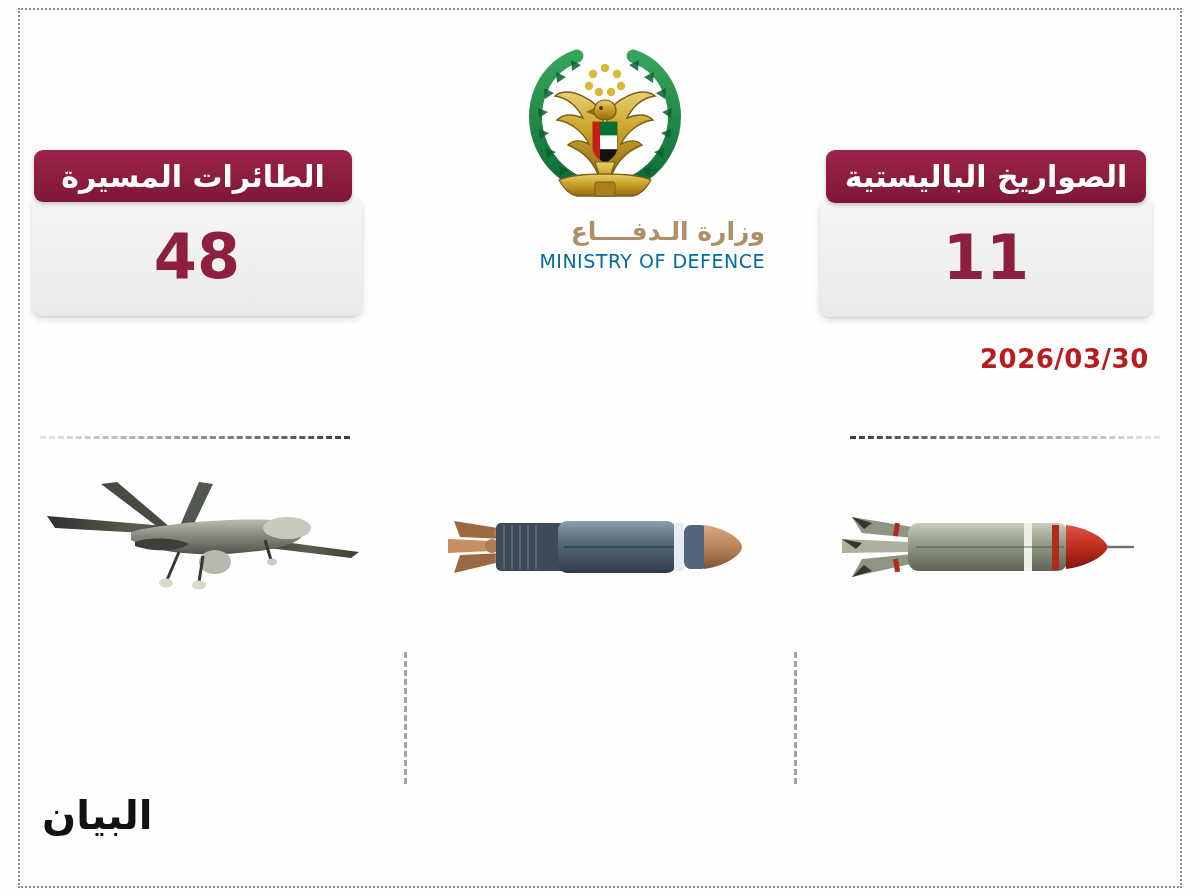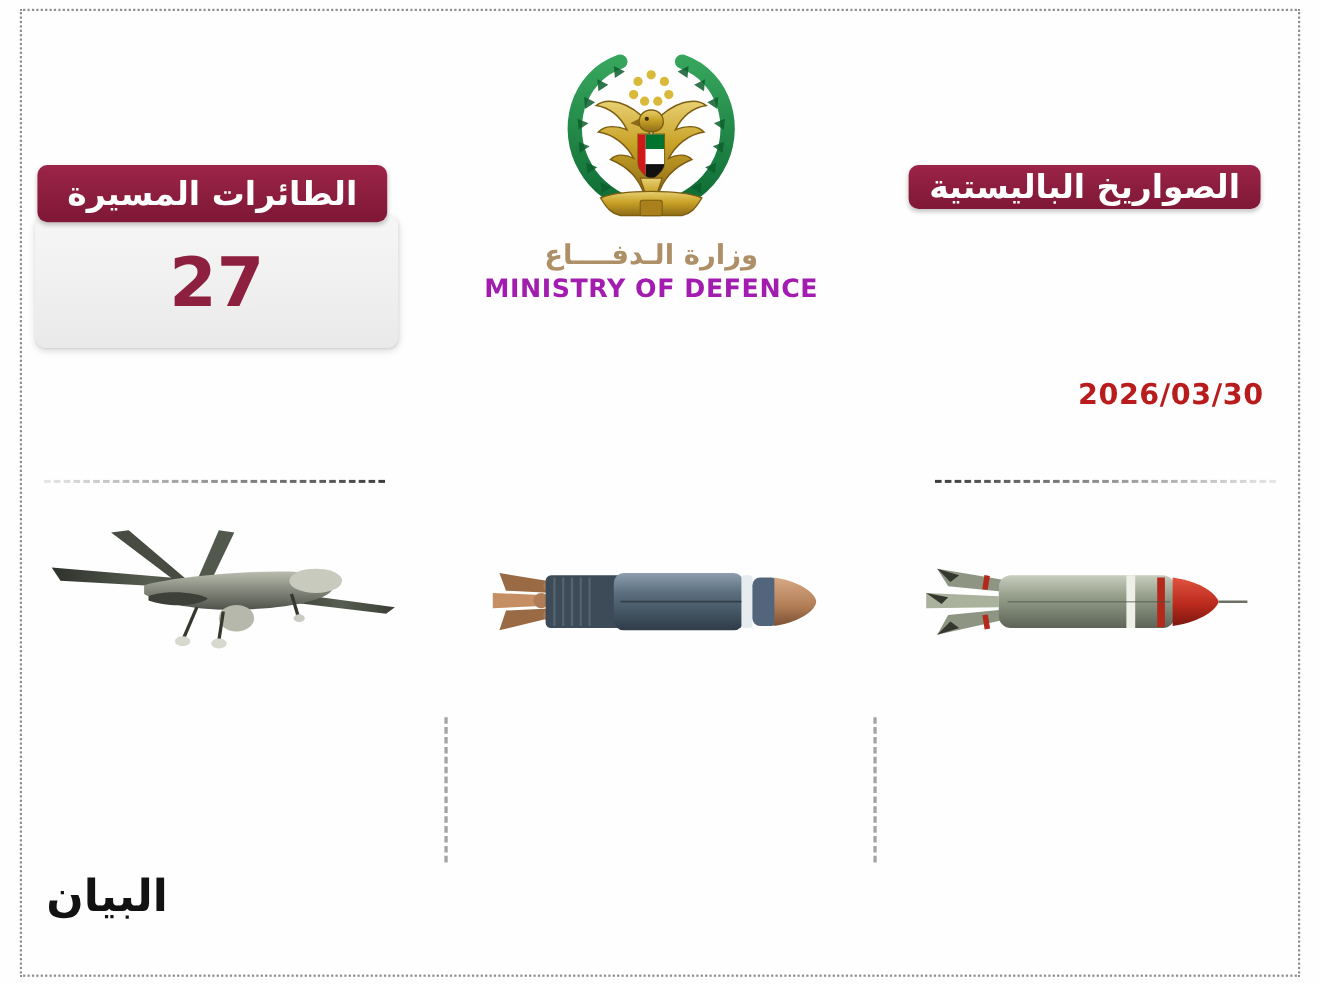--- a/index.html
+++ b/index.html
@@ -46,43 +46,43 @@
     position:relative;z-index:1;
   }
 
   
   #card-top-left{left:32px;top:150px;width:330px;}
   #card-top-left .card-head{height:52px;font-size:30px;width:318px;margin-right:10px;}
   #card-top-left .card-body{height:120px;margin-top:-6px;width:330px;font-size:62px;}
 
   
   #card-top-right{left:820px;top:150px;width:332px;}
-  #card-top-right .card-head{height:40px;font-size:30px;width:320px;margin-right:6px;}
+  #card-top-right .card-head{height:53px;font-size:30px;width:320px;margin-right:6px;}
   #card-top-right .card-body{height:120px;margin-top:-6px;width:332px;font-size:62px;}
 
   .date-label{
     position:absolute;left:980px;top:344px;
     font-size:26px;font-weight:bold;color:#b91c1c;
     letter-spacing:.5px;direction:ltr;
   }
 
   
   .emblem-wrap{
-    position:absolute;left:432px;top:40px;width:320px;height:265px;
-    text-align:center;
+    position:absolute;left:445px;top:40px;width:320px;height:265px;
+    text-align:right;
   }
   .emblem-svg{display:block;margin:0 auto;}
   .mod-ar{
     margin-top:2px;
     font-size:25px;color:#ae9068;font-weight:bold;
     letter-spacing:1px;
   }
   .mod-en{
     margin-top:4px;
-    font-size:23px;color:#a21caf;font-weight:bold;
+    font-size:19px;color:#0369a1;font-weight:normal;
     letter-spacing:.5px;direction:ltr;
   }
 
   
   .mid-line{
     position:absolute;top:436px;height:0;border-top:3px dashed #3c3c3c;
   }
   #mid-line-left{left:40px;width:310px;
     -webkit-mask-image:linear-gradient(to right,rgba(0,0,0,.12),rgba(0,0,0,1));
     mask-image:linear-gradient(to right,rgba(0,0,0,.12),rgba(0,0,0,1));}
@@ -126,25 +126,26 @@
 </style>
 </head>
 <body>
 
 <div id="root">
 
   <div class="page-frame"></div>
 
   <div class="stat-card" id="card-top-left">
     <div class="card-head">الطائرات المسيرة</div>
-    <div class="card-body">27</div>
+    <div class="card-body">48</div>
   </div>
 
   <div class="stat-card" id="card-top-right">
     <div class="card-head">الصواريخ الباليستية</div>
+    <div class="card-body">11</div>
   </div>
 
   <div class="date-label">2026/03/30</div>
 
   <div class="emblem-wrap">
     <span>
       <svg class="emblem-svg" width="180" height="175" viewBox="0 0 180 175" aria-hidden="true">
         <defs>
           <linearGradient id="gGold" x1="0" y1="0" x2="0" y2="1">
             <stop offset="0%" stop-color="#e8cf72"></stop>

